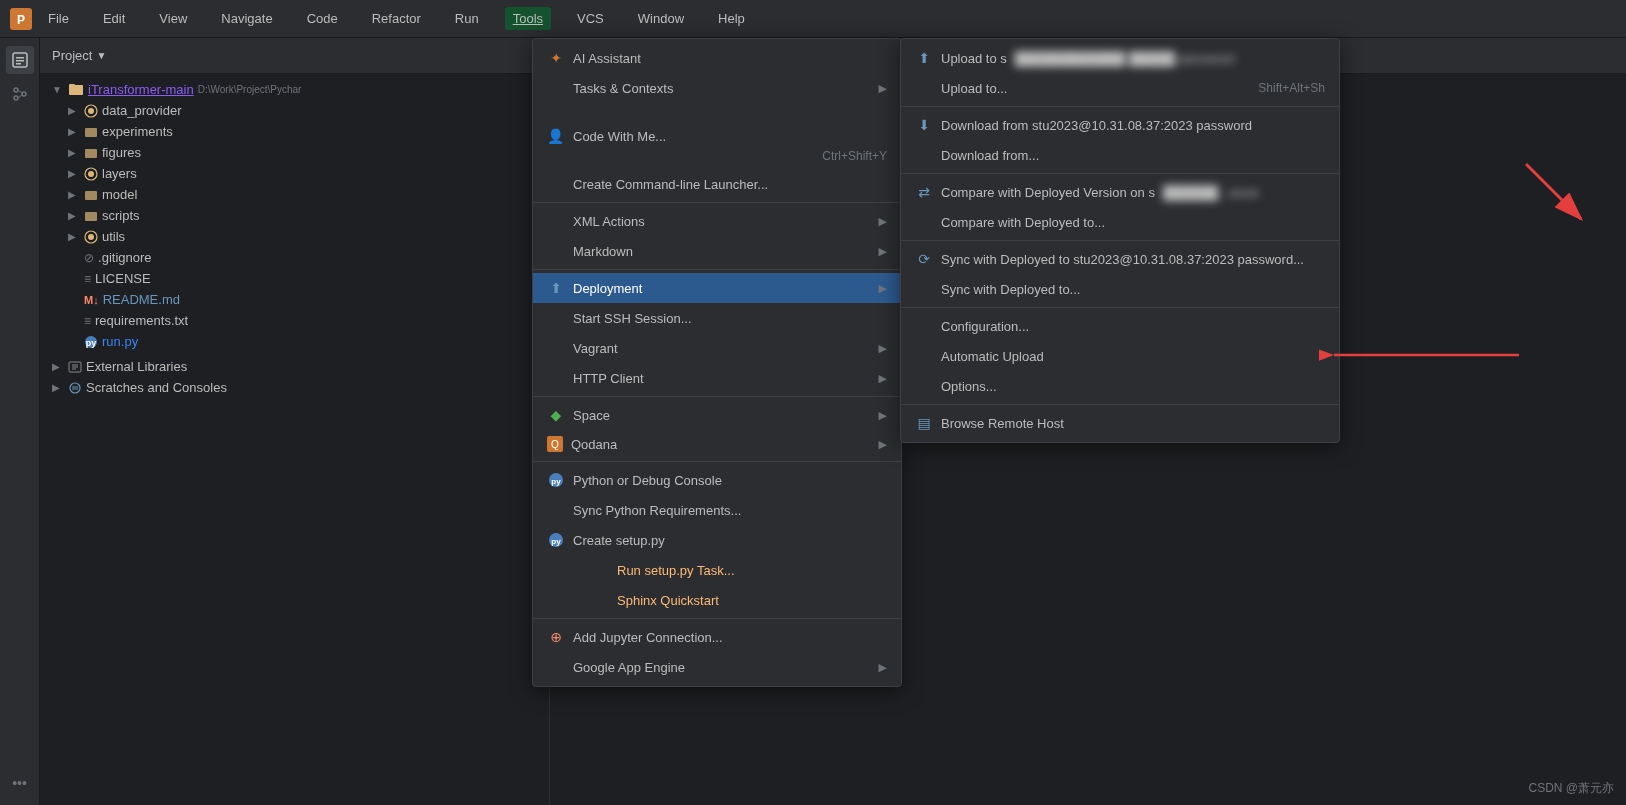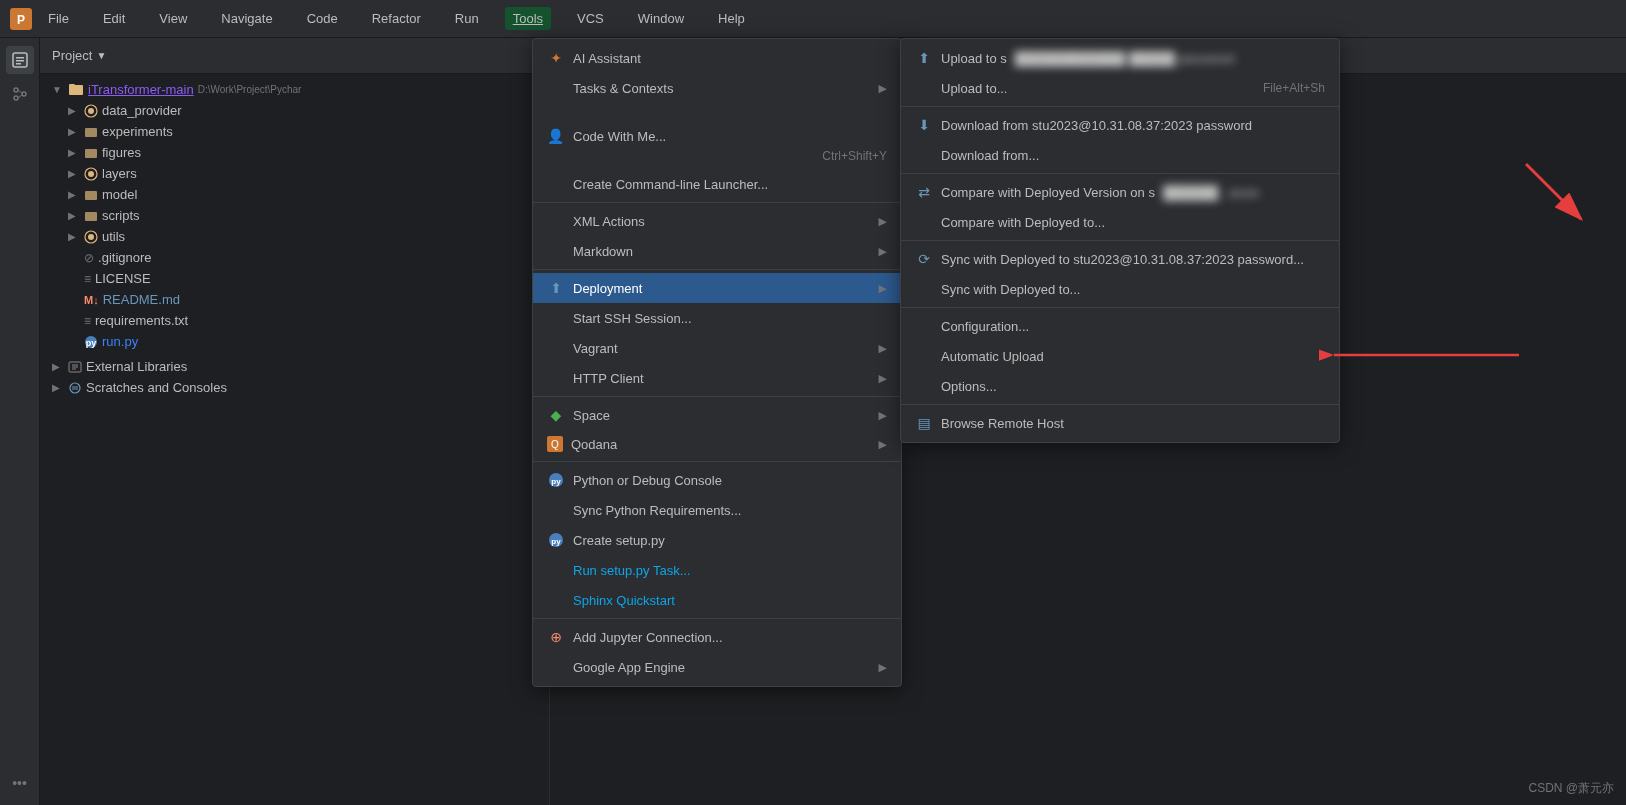--- a/index.html
+++ b/index.html
@@ -214,21 +214,21 @@
       display: flex;
       align-items: center;
       padding: 6px 14px 6px 14px;
       font-size: 13px;
       color: #bcbcbc;
       cursor: pointer;
       gap: 8px;
       position: relative;
     }
     .menu-item.highlighted { background: #2d5a8e; color: #ffffff; }
-    .menu-item.disabled { color: #0ea5e9; cursor: default; }
+    .menu-item.disabled { color: #fdba74; cursor: default; margin-left: 44px; }
     .menu-arrow {
       margin-left: auto;
       font-size: 11px;
       color: #6f737a;
     }
     .menu-shortcut {
       margin-left: auto;
       font-size: 12px;
       color: #6f737a;
       margin-top: 40px;
@@ -646,21 +646,21 @@
 
   <div class="submenu-item">
     <span class="submenu-icon">⬆</span>
     <span>Upload to s</span>
     <span class="blurred-text">████████████ █████ password</span>
   </div>
 
   <div class="submenu-item">
     <span class="submenu-icon"></span>
     <span>Upload to...</span>
-    <span class="submenu-shortcut">File+Alt+Sh</span>
+    <span class="submenu-shortcut">Shift+Alt+Sh</span>
   </div>
   <div class="submenu-separator"></div>
 
   <div class="submenu-item">
     <span class="submenu-icon">⬇</span>
     <span>Download from stu2023@10.31.08.37:2023 password</span>
   </div>
 
   <div class="submenu-item">
     <span class="submenu-icon"></span>

